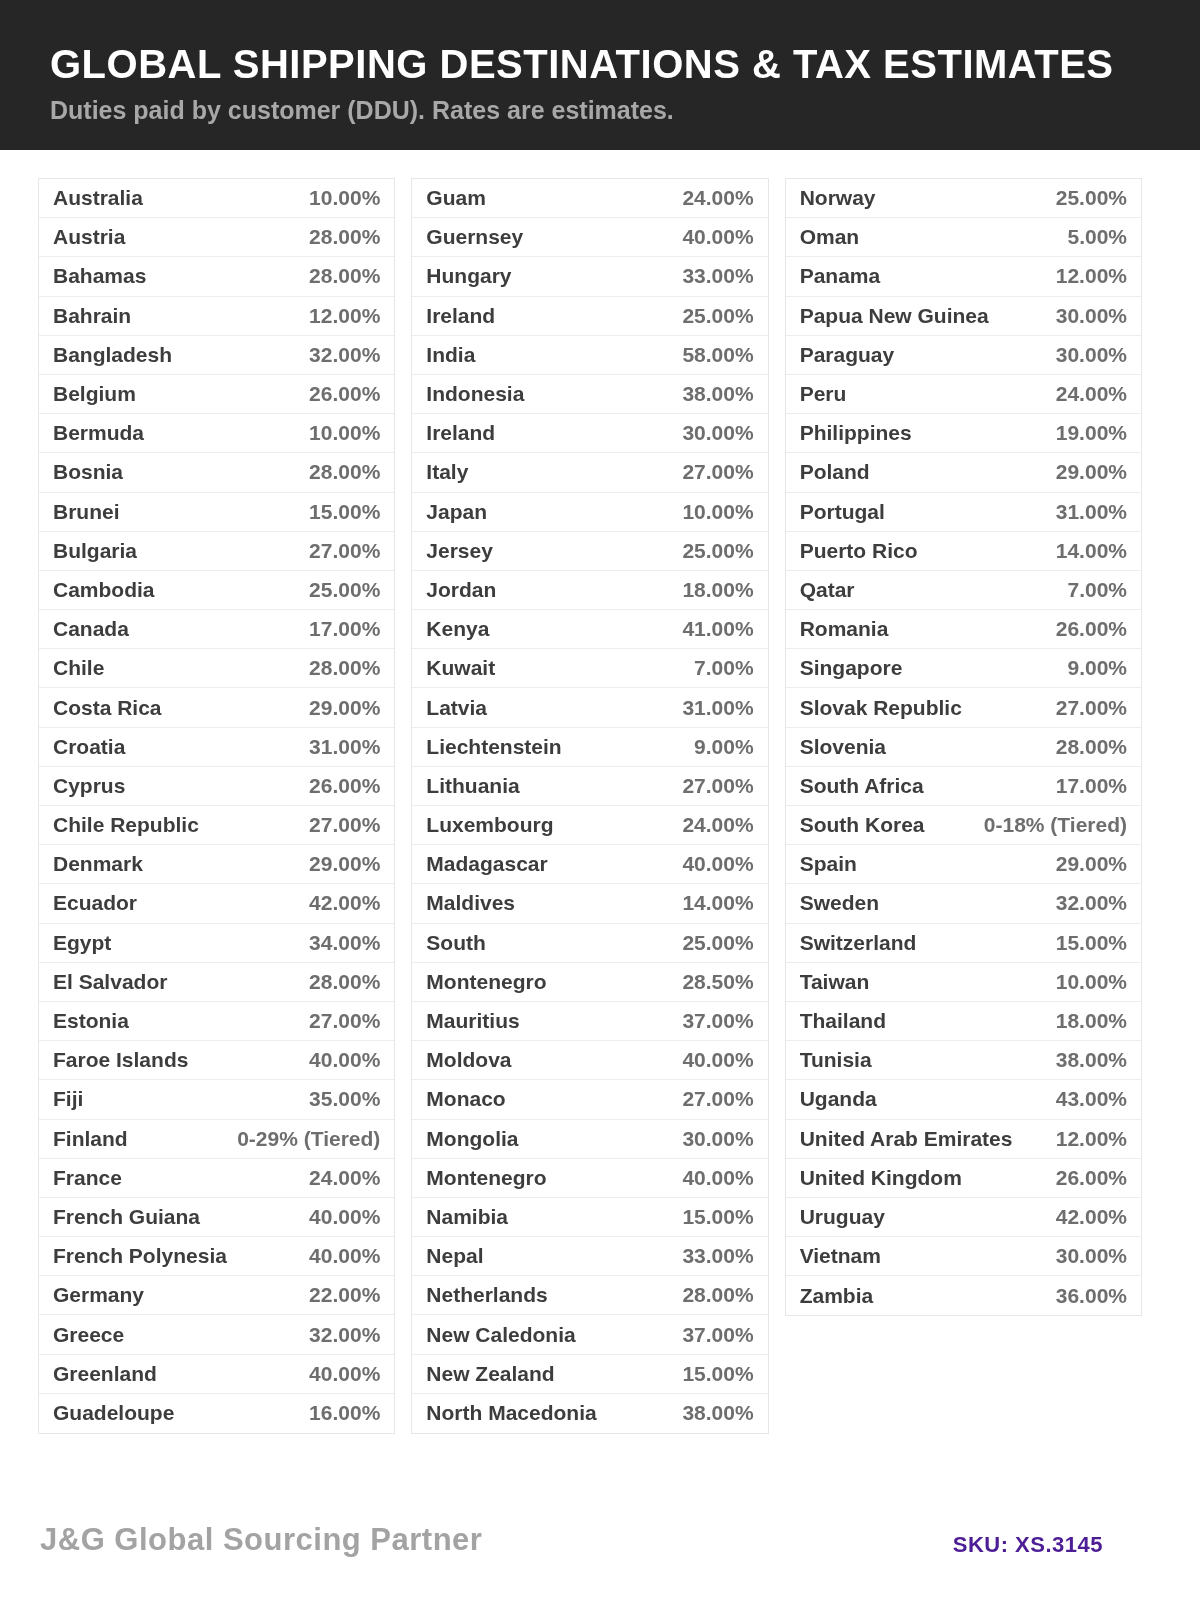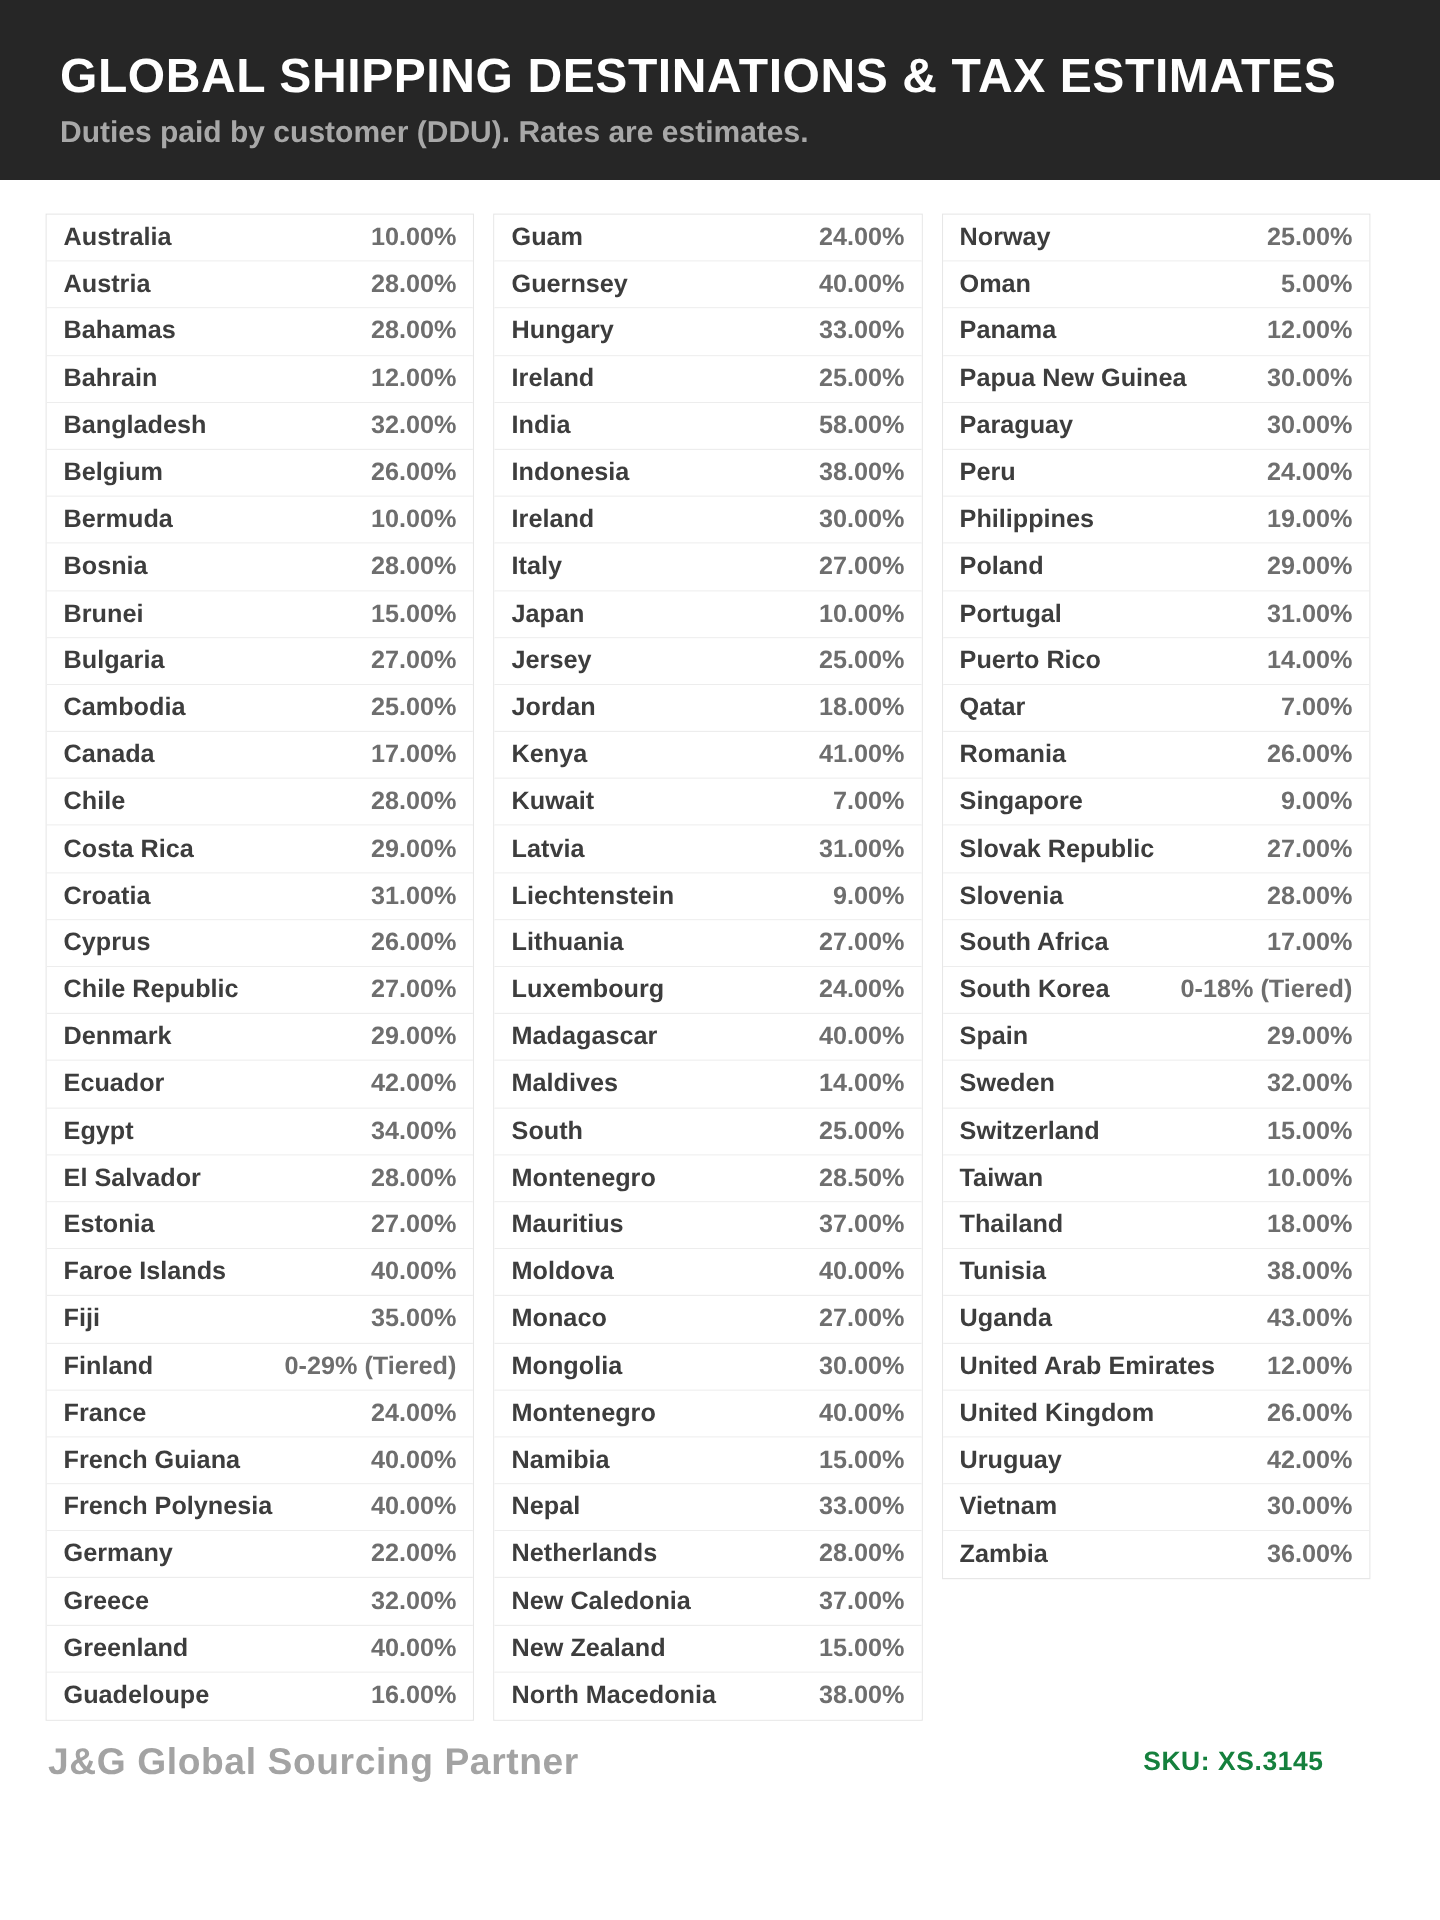--- a/index.html
+++ b/index.html
@@ -67,35 +67,35 @@
   }
   .rate {
     color: #6e6e6e;
     font-size: 21px;
     font-weight: bold;
     white-space: nowrap;
     margin-left: 8px;
   }
   .footer {
     position: absolute;
-    top: 1450px;
+    top: 1522px;
     left: 40px;
     right: 97px;
     display: flex;
     justify-content: space-between;
-    align-items: center;
+    align-items: flex-end;
   }
   .brand {
     color: #a3a3a3;
     font-size: 31px;
     font-weight: bold;
     letter-spacing: 0.5px;
   }
   .sku {
-    color: #15803d;
+    color: #4c1d95;
     font-size: 22px;
     font-weight: bold;
     letter-spacing: 0.5px;
   }
 </style>
 </head>
 <body>
 
 <div class="page">
 

